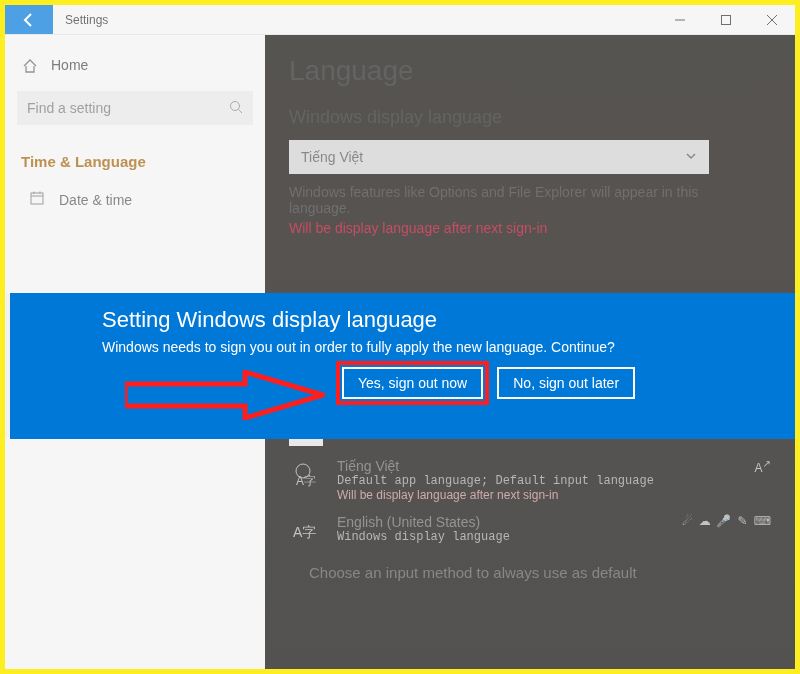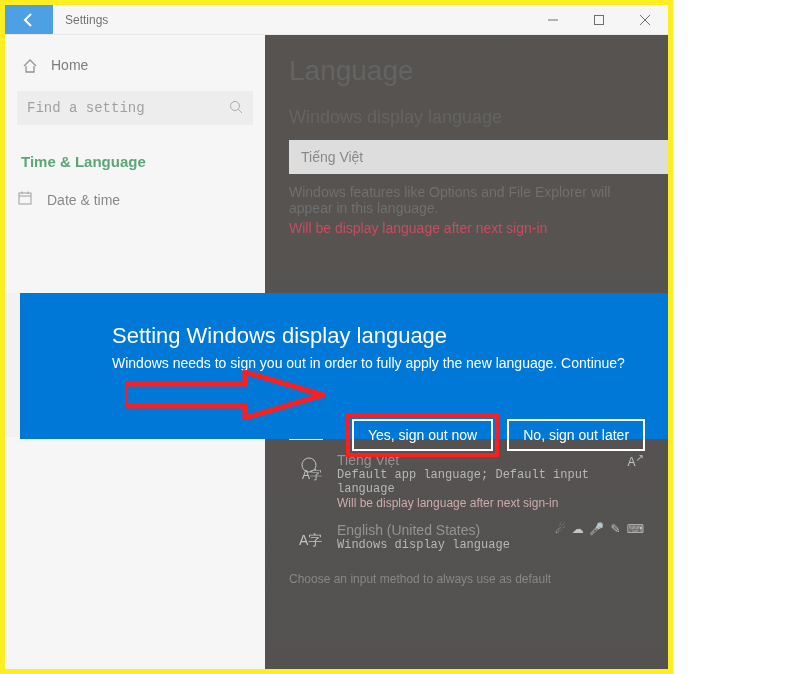--- a/index.html
+++ b/index.html
@@ -1,58 +1,58 @@
 <!DOCTYPE html>
 <html><head>
 <meta charset="utf-8">
 <style>
   * { box-sizing: border-box; margin: 0; padding: 0; }
   html, body { width: 800px; height: 674px; overflow: hidden; font-family: "Segoe UI", Arial, sans-serif; }
-  .outer-border { width: 673px; height: 674px; border: 5px solid #fcee21; background: #000; }
+  .outer-border { width: 800px; height: 674px; border: 5px solid #fcee21; background: #000; }
   .app-frame { width: 100%; height: 100%; background: #fff; position: relative; overflow: hidden; }
 
   .titlebar { height: 30px; display: flex; align-items: stretch; background: #f3f3f3; border-bottom: 1px solid #e0e0e0; }
   .titlebar .back { width: 48px; background: #0078d7; display: flex; align-items: center; justify-content: center; color: #fff; }
   .titlebar .title { flex: 1; padding-left: 12px; display: flex; align-items: center; font-size: 12px; color: #333; }
   .titlebar .winbtns { display: flex; }
   .titlebar .winbtn { width: 46px; display: flex; align-items: center; justify-content: center; color: #333; }
 
   .body { display: flex; height: calc(100% - 30px); position: relative; }
   .sidebar { width: 260px; background: #f2f2f2; padding: 12px 0 0 0; color: #333; }
   .side-item { display: flex; gap: 12px; padding: 10px 16px; font-size: 14px; color: #444; }
   .side-item .icon { width: 18px; height: 18px; display: inline-flex; align-items: center; justify-content: center; color: #666; }
   .searchbox { margin: 6px 12px 10px; height: 34px; background: #e6e6e6; display: flex; align-items: center; padding: 0 10px; color: #777; font-size: 14px; }
-  .searchbox .ph { flex: 1; font-family: Liberation Mono, monospace; }
-  .side-heading { padding: 18px 16px 10px; font-size: 15px; font-weight: 600; color: #15803d; }
-  .side-link { display: flex; align-items: center; gap: 14px; padding: 10px 12px; font-size: 14px; color: #555; }
+  .searchbox .ph { flex: 1; }
+  .side-heading { padding: 18px 16px 10px; font-size: 15px; font-weight: 600; color: #a16207; }
+  .side-link { display: flex; align-items: center; gap: 14px; padding: 10px 24px; font-size: 14px; color: #555; }
 
   .content { flex: 1; padding: 20px 24px 10px; overflow: hidden; color: #222; }
   .content h1 { font-size: 28px; font-weight: 400; margin-bottom: 20px; }
   .content h2 { font-size: 18px; font-weight: 400; margin: 10px 0 12px; }
   .dropdown { background: #cfcfcf; height: 34px; display: flex; align-items: center; padding: 0 12px; font-size: 14px; color: #555; justify-content: space-between; width: 420px; }
   .desc { font-size: 14px; margin: 10px 0 4px; color: #333; max-width: 420px; }
   .warn { font-size: 14px; color: #b00020; margin-bottom: 20px; }
   .pref-row { display: flex; align-items: flex-start; gap: 14px; margin: 12px 0; color: #888; }
-  .pref-row .thumb { width: 34px; height: 34px; background: #e0e0e0; display: flex; align-items: center; justify-content: flex-end; font-size: 20px; color: #555; flex-shrink: 0; }
+  .pref-row .thumb { width: 34px; height: 34px; background: #e0e0e0; display: flex; align-items: center; justify-content: flex-start; font-size: 20px; color: #555; flex-shrink: 0; }
   .pref-row .txt .t1 { font-size: 14px; color: #666; }
   .pref-row .txt .t2 { font-size: 12px; color: #999; font-family: Liberation Mono, monospace; }
   .pref-row .txt .t3 { font-size: 12px; color: #b88; }
   .langicons { margin-left: auto; display: flex; gap: 6px; color: #aaa; font-size: 12px; align-items: flex-start; }
-  .content .blurtext { font-size: 12px; color: #555; max-width: 420px; }
+  .content .blurtext { font-size: 15px; color: #555; max-width: 420px; margin-left: 20px; }
 
   
   .dim { position: absolute; left: 0; right: 0; pointer-events: none; background: rgba(255,255,255,0.3); }
   .dim.top { top: 0; height: 288px; }
   .dim.bot { top: 432px; bottom: 0; }
 
-  .banner { position: absolute; left: 15px; right: 0; top: 288px; height: 146px; background: #0078d7; color: #fff; padding: 30px 0 0 92px; }
+  .banner { position: absolute; left: 5px; right: 0; top: 288px; height: 146px; background: #0078d7; color: #fff; padding: 14px 0 0 92px; }
   .banner h3 { font-size: 22px; font-weight: 400; margin-bottom: 6px; }
   .banner p { font-size: 14px; margin-bottom: 12px; }
   .banner .buttons { display: flex; gap: 14px; padding-left: 240px; }
-  .banner .btn { border: 2px solid #fff; padding: 6px 14px; font-size: 14px; background: transparent; color: #fff; margin-top: 36px; }
+  .banner .btn { border: 2px solid #fff; padding: 6px 14px; font-size: 14px; background: transparent; color: #fff; }
   .banner .btn.highlight { outline: 4px solid #ff1e1e; outline-offset: 2px; }
 
   
   .arrow-annot { position: absolute; top: 365px; left: 120px; width: 200px; height: 50px; }
 
   .darkish-bg { background: linear-gradient(180deg, rgba(180,140,90,0.08), rgba(140,100,70,0.08)); }
 </style>
 </head>
 <body>
 

